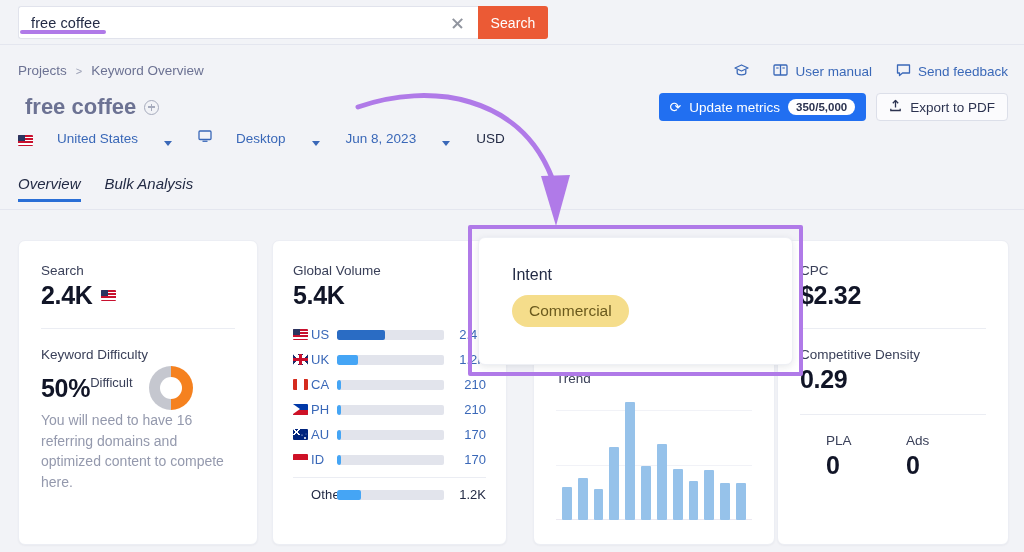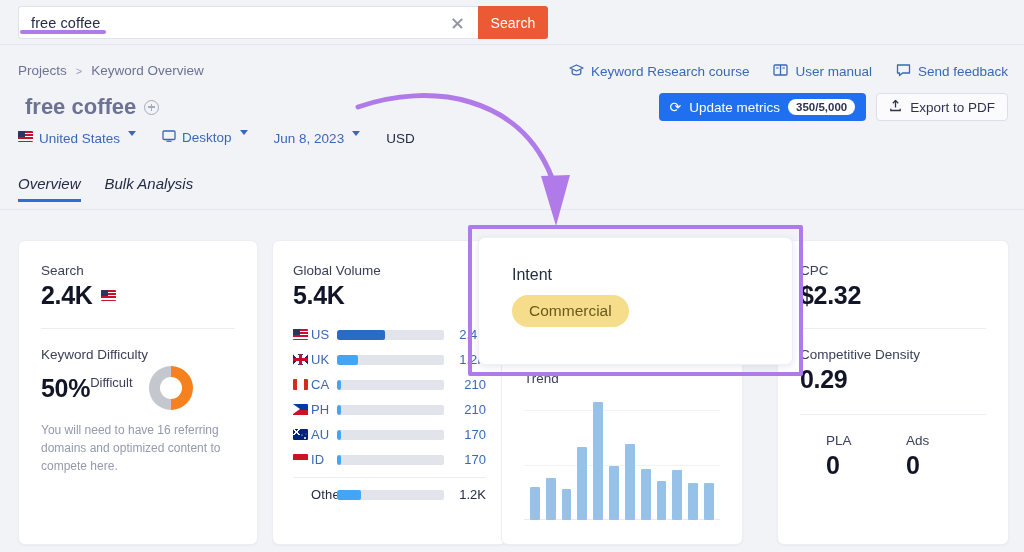--- a/index.html
+++ b/index.html
@@ -80,21 +80,21 @@
   }
   .plus-icon:before{ left:3px; top:5.8px; width:7px; height:1.4px;}
   .plus-icon:after{ top:3px; left:5.8px; height:7px; width:1.4px;}
 
   
   .filters{
     position:absolute; left:18px; top:130px;
     display:flex; align-items:center; gap:26px;
     font-size:13.5px;
   }
-  .filter{ display:flex; align-items:flex-start; gap:6px; color:#3a68b8; cursor:pointer; }
+  .filter{ display:flex; align-items:flex-end; gap:24px; color:#3a68b8; cursor:pointer; }
   .filter.plain{ color:#232b45; cursor:default; }
   .caret{ width:0;height:0;border-left:4px solid transparent;border-right:4px solid transparent;
           border-top:5px solid #3a68b8; margin-left:2px;}
   .flag{ display:inline-block; width:15px; height:11px; border-radius:1px; overflow:hidden;
          position:relative; vertical-align:middle;}
 
   
   .flag-us{ background:#ffffff; }
   .flag-us:before{content:"";position:absolute;left:0;top:0;width:100%;height:100%;
     background:repeating-linear-gradient(#c8102e 0 1.6px,#fff 1.6px 3.2px);}
@@ -172,21 +172,21 @@
   }
 
   
   .card{
     position:absolute; background:#fff; border-radius:7px;
     border:1px solid #eceef4;
     box-shadow:0 1px 2px rgba(30,35,60,.04);
   }
   #card-volume{ left:18px; top:240px; width:240px; height:305px; }
   #card-global{ left:272px; top:240px; width:235px; height:305px; }
-  #card-intent{ left:501px; top:240px; width:242px; height:305px; }
+  #card-intent{ left:533px; top:240px; width:242px; height:305px; }
   #card-cpc{ left:777px; top:240px; width:232px; height:305px; }
 
   .metric-label{ font-size:13.5px; color:#3a4059; }
   .metric-value{ font-size:25px; font-weight:bold; color:#111527; letter-spacing:-.3px; }
   .divider{ height:1px; background:#ebedf3; }
 
   
   .vol-pad{ padding:22px 22px 0 22px; }
   .vol-value-row{ display:flex; align-items:center; gap:8px; margin-top:3px; }
   .kd-row{ display:flex; align-items:center; gap:16px; margin-top:4px; }
@@ -195,21 +195,21 @@
   .kd-sub{ font-size:13px; color:#3a4059; margin-top:1px; }
   .kd-donut{
     width:44px;height:44px;border-radius:50%;
     background:conic-gradient(#f5811f 0deg 180deg, #c5c7cf 180deg 360deg);
     position:relative; flex:none;
   }
   .kd-donut:after{
     content:""; position:absolute; left:50%; top:50%; transform:translate(-50%,-50%);
     width:22px;height:22px;border-radius:50%;background:#fff;
   }
-  .kd-note{ font-size:12px; color:#9499ad; line-height:1.48; margin-top:12px; }
+  .kd-note{ font-size:14px; color:#9499ad; line-height:1.48; margin-top:0; }
 
   
   .gv-pad{ padding:22px 20px 0 20px; }
   .gv-rows{ margin-top:12px; }
   .gv-row{
     display:grid; grid-template-columns:18px 26px 1fr 42px;
     align-items:center; height:25px;
     font-size:13px; color:#3a68b8;
   }
   .gv-row.other{ color:#232b45; grid-template-columns:18px 26px 1fr 42px; }
@@ -311,21 +311,20 @@
 </div>
 
 <div class="toplinks">
   <div class="toplink">
     <span class="ico">
       <svg width="15" height="14" viewBox="0 0 15 14">
           <path d="M7.5 2 14 5l-6.5 3L1 5z" fill="none" stroke="#3a68b8" stroke-width="1.3" stroke-linejoin="round"></path>
           <path d="M3.2 6.6v3.2c0 1.2 1.9 2.1 4.3 2.1s4.3-.9 4.3-2.1V6.6" fill="none" stroke="#3a68b8" stroke-width="1.3"></path>
         </svg>
     </span>
-    <span>Keyword Research course</span>
   </div>
   <div class="toplink">
     <span class="ico">
       <svg width="15" height="14" viewBox="0 0 15 14">
           <rect x="1" y="2" width="13" height="10" rx="1" fill="none" stroke="#3a68b8" stroke-width="1.3"></rect>
           <line x1="7.5" y1="2" x2="7.5" y2="12" stroke="#3a68b8" stroke-width="1.3"></line>
           <line x1="3.2" y1="5" x2="5.6" y2="5" stroke="#3a68b8" stroke-width="1.1"></line>
           <line x1="9.4" y1="5" x2="11.8" y2="5" stroke="#3a68b8" stroke-width="1.1"></line>
         </svg>
     </span>

